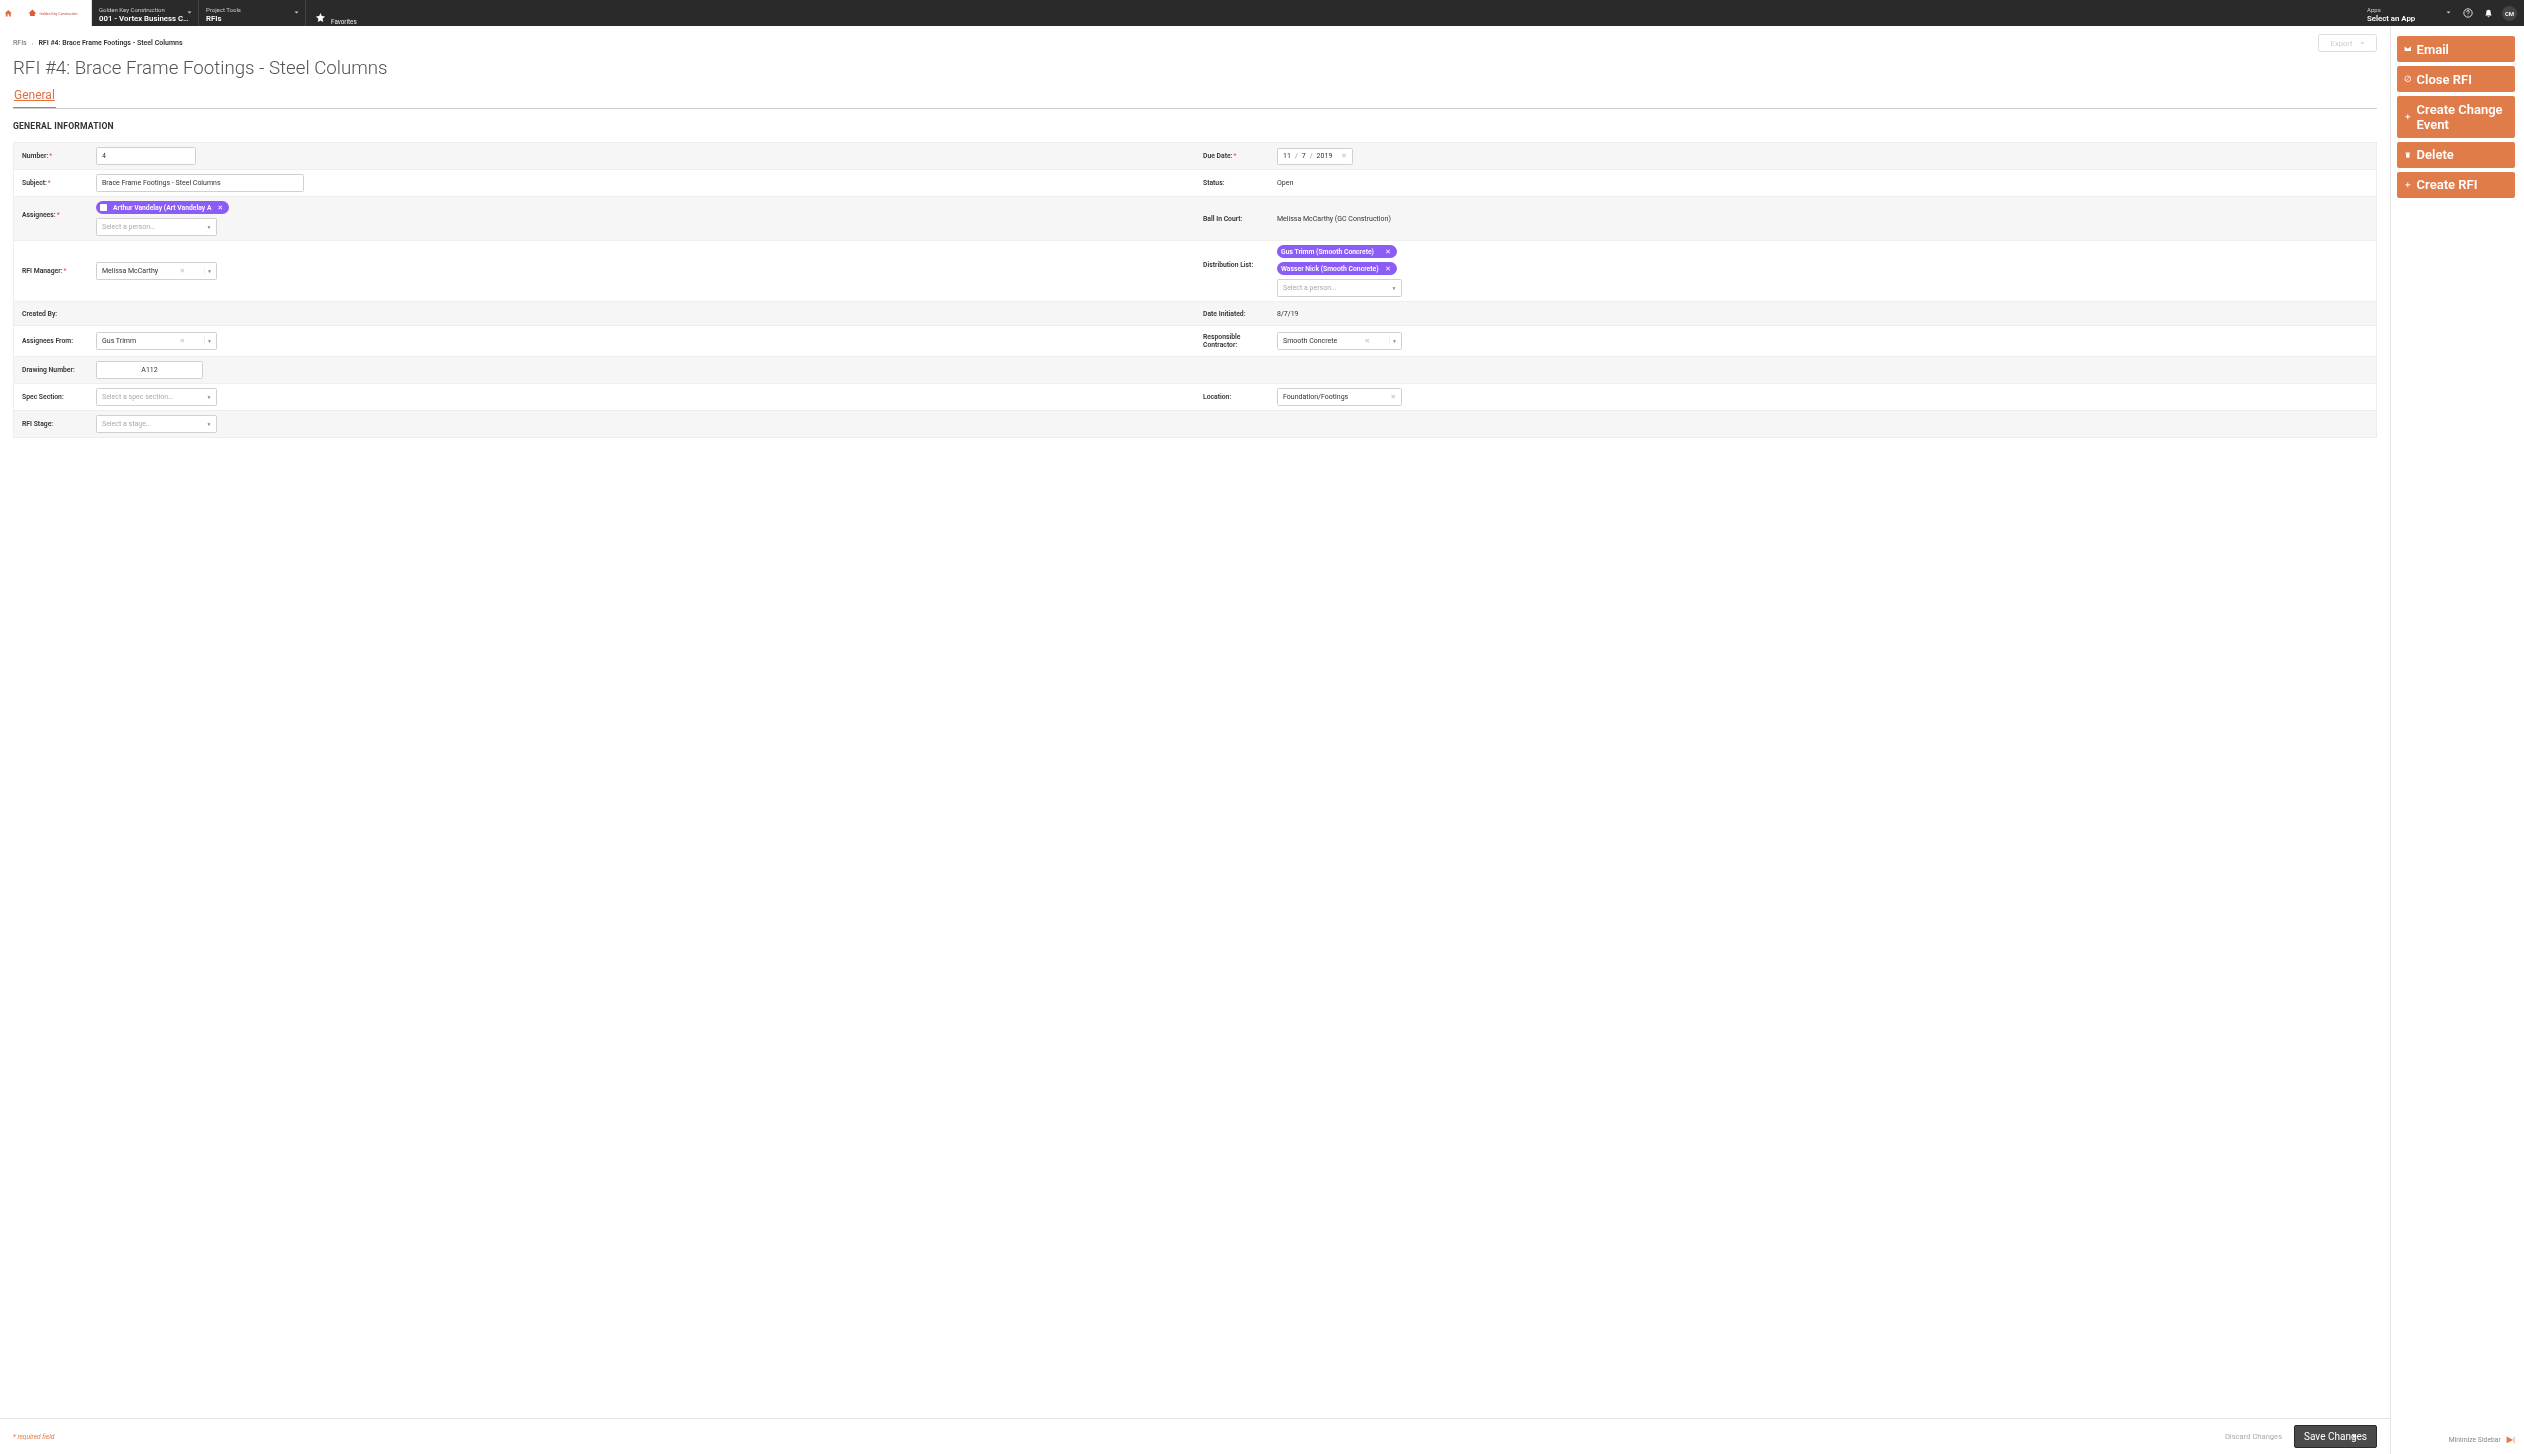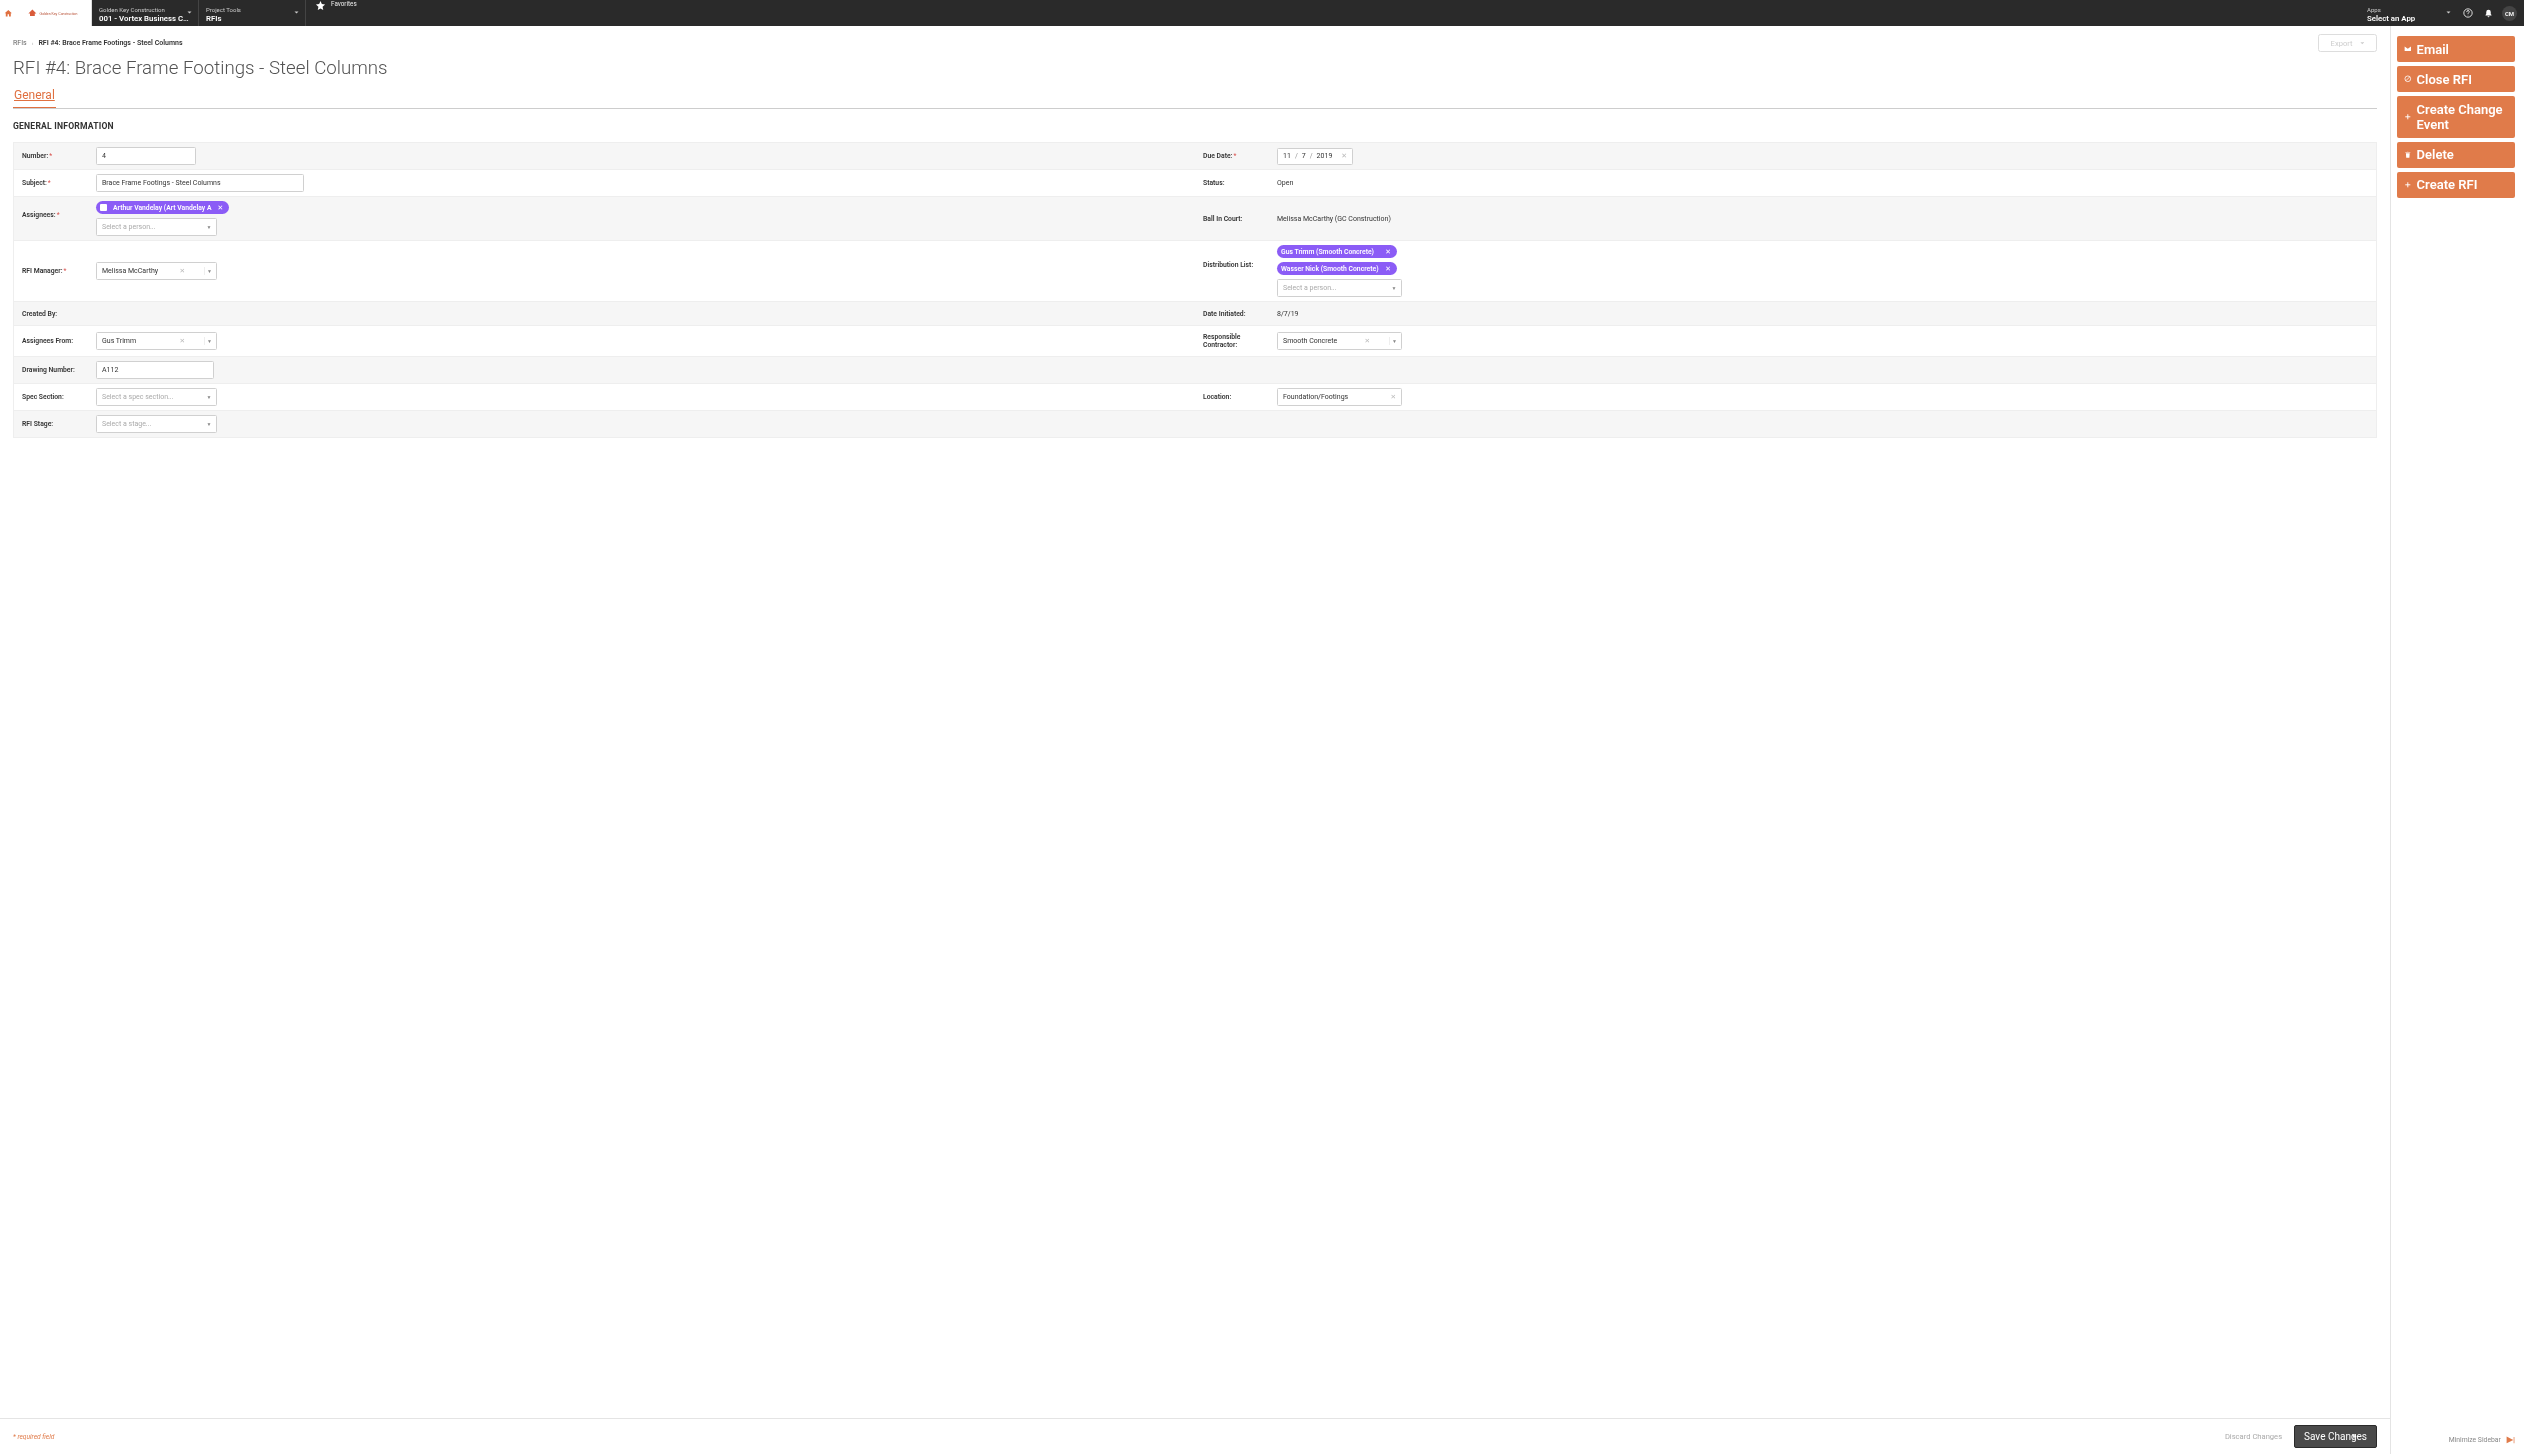--- a/index.html
+++ b/index.html
@@ -60,21 +60,21 @@
     text-overflow: ellipsis;
   }
   .nav-dropdown .caret {
     position: absolute;
     right: 6px;
     top: 50%;
     transform: translateY(-50%);
   }
   .favorites-block {
     display: flex;
-    align-items: flex-start;
+    align-items: flex-end;
     padding: 0 9px;
     gap: 5px;
     cursor: pointer;
   }
   .favorites-block .star {
     font-size: 11px;
   }
   .favorites-block .label-sm {
     font-size: 6.3px;
     color: #eee;
@@ -197,21 +197,21 @@
     border-radius: 1.5px;
     padding: 4px 5px;
     font-size: 7px;
     font-family: inherit;
     background: #fff;
     color: #333;
   }
   .w-number { width: 100px; }
   .w-subject { width: 208px; }
   .w-combo { width: 121px; }
-  .w-drawing { width: 118px; }
+  .w-drawing { width: 107px; text-align: center; }
   .w-right-combo { width: 125px; }
 
   .combo {
     display: inline-flex;
     align-items: flex-start;
     position: relative;
     padding-right: 2px;
     gap: 16px;
   }
   .combo .combo-value { flex: 1; white-space: nowrap; overflow: hidden; text-overflow: ellipsis; }

